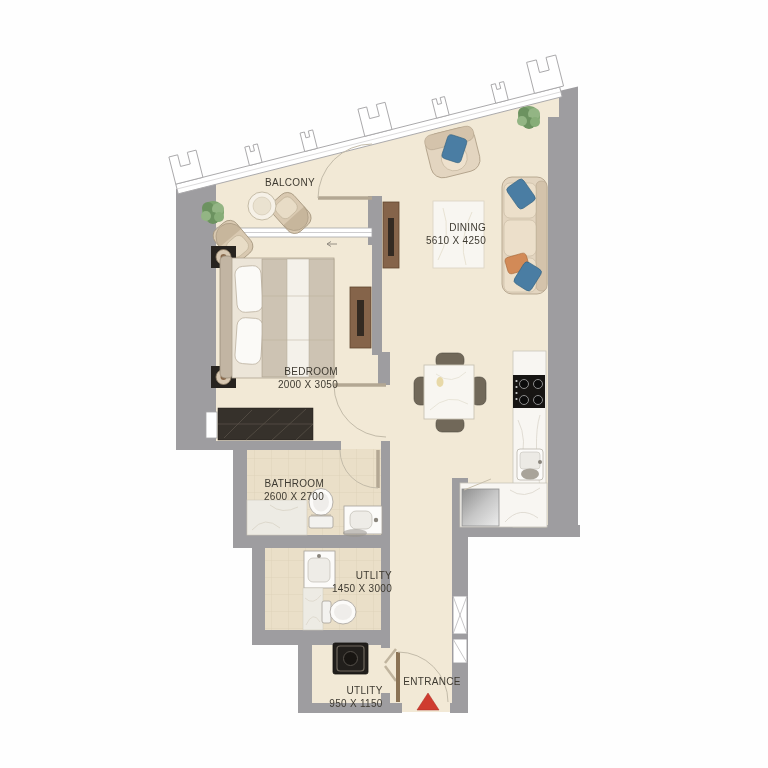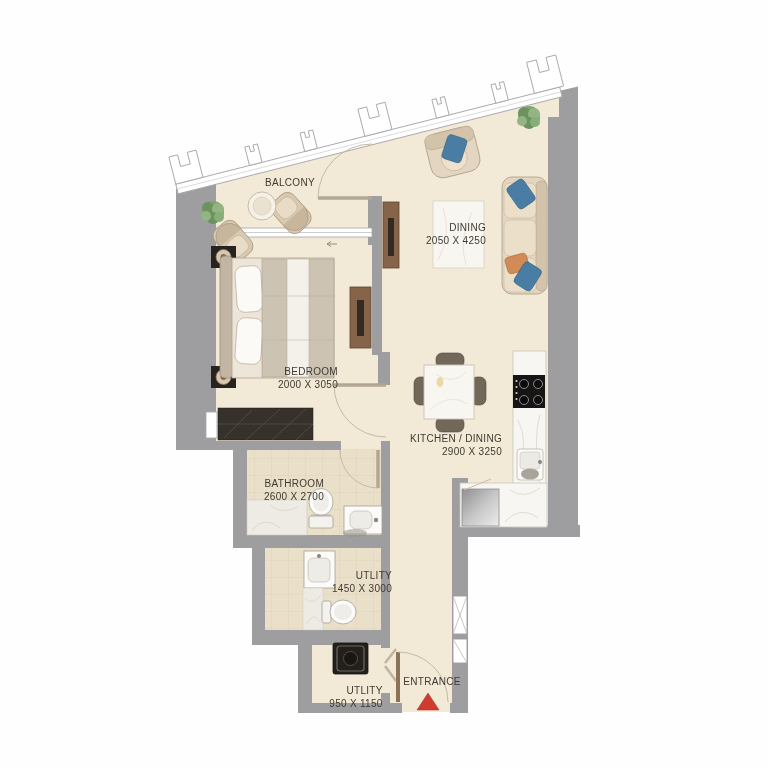--- a/index.html
+++ b/index.html
@@ -284,30 +284,26 @@
     </g>
   </g>
   <polygon points="417,710 439,710 428,693" fill="var(--entrance-arrow)" stroke="#a82a20" stroke-width="0.5"></polygon>
 </svg>
 
 <div class="room-label" style="left:290px;top:176px">
   <span>BALCONY</span>
 </div>
 <div class="room-label" style="left:456px;top:221px">
   <span>DINING</span>
-  <span>2050 X 4250</span>
+  <span>5610 X 4250</span>
 </div>
 <div class="room-label" style="left:308px;top:365px">
   <span>BEDROOM</span>
   <span>2000 X 3050</span>
 </div>
-<div class="room-label" style="left:456px;top:432px">
-  <span>KITCHEN / DINING</span>
-  <span>2900 X 3250</span>
-</div>
 <div class="room-label" style="left:294px;top:477px">
   <span>BATHROOM</span>
   <span>2600 X 2700</span>
 </div>
 <div class="room-label" style="left:362px;top:569px">
   <span>UTLITY</span>
   <span>1450 X 3000</span>
 </div>
 <div class="room-label" style="left:356px;top:684px">
   <span>UTLITY</span>

